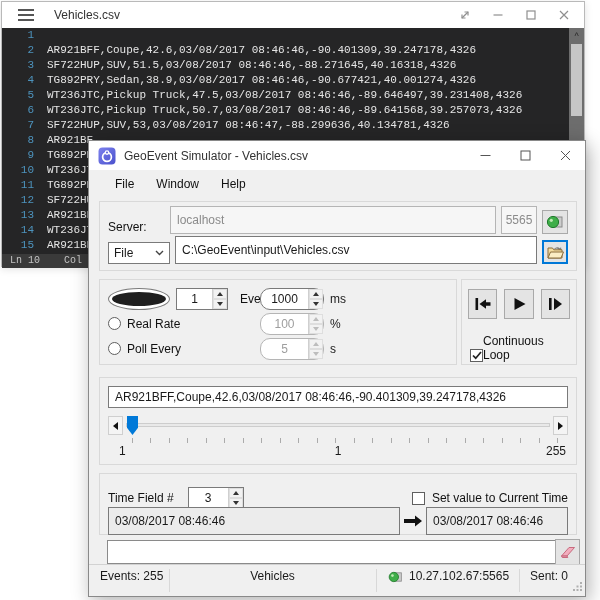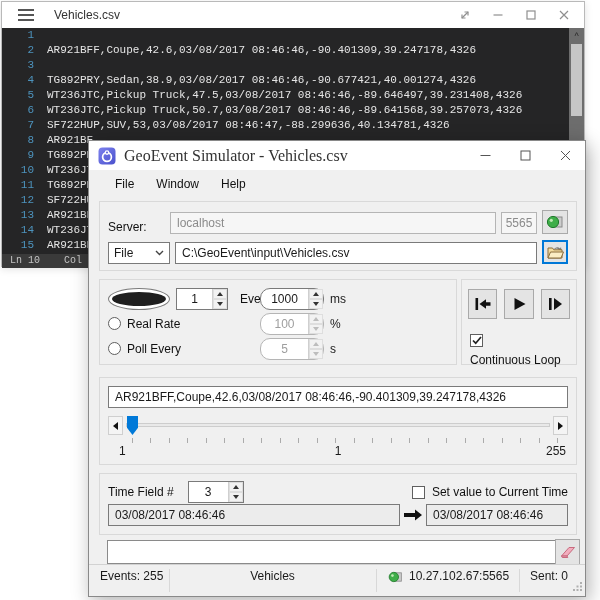--- a/index.html
+++ b/index.html
@@ -28,30 +28,30 @@
   .ed-status{height:14px;background:#3a3a3a;color:#c4c4c4;font-family:"Liberation Mono","DejaVu Sans Mono",monospace;
              font-size:10px;line-height:14px;position:relative;}
   .ed-status .ln{margin-left:8px;}
   .ed-status .col{position:absolute;left:62px;}
 
   
   .sim-win{position:absolute;left:88px;top:140px;width:498px;height:457px;background:#f0f0f0;
            border:1px solid #898989;box-shadow:3px 5px 18px rgba(0,0,0,.30);}
   .sim-title{height:29px;background:#fff;display:flex;align-items:center;padding-left:9px;}
   .sim-logo{width:18px;height:18px;margin-right:8px;flex:none;}
-  .sim-title-text{font-size:16px;color:#333;flex:1;font-family:Liberation Serif, serif;}
+  .sim-title-text{font-size:12px;color:#333;flex:1;}
   .sim-ctrl{width:40px;height:24px;display:flex;align-items:center;justify-content:center;}
   .sim-menu{height:27px;display:flex;align-items:center;padding-left:15px;}
   .menu-item{font-size:12px;padding:4px 11px;color:#111;}
 
   .grp{position:absolute;border:1px solid #d9d9d9;}
 
   .row{display:flex;align-items:flex-end;}
   .lbl{font-size:12px;color:#111;}
-  .inp{border:1px solid #7a7a7a;background:#fff;height:22px;font-size:12px;
+  .inp{border:1px solid #7a7a7a;background:#fff;height:28px;font-size:12px;
        display:flex;align-items:center;padding:0 6px;overflow:hidden;white-space:nowrap;}
   .inp.gray{background:#f6f6f6;border-color:#b5b5b5;color:#8b8b8b;}
   .inp.soft{background:#ececec;}
   .inp.center{justify-content:center;padding:0;}
 
   
   .spin{display:flex;border:1px solid #7a7a7a;background:#fff;height:22px;}
   .spin .val{flex:1;text-align:center;font-size:12px;line-height:20px;}
   .spin .btns{width:15px;display:flex;flex-direction:column;border-left:1px solid #cfcfcf;}
   .sb{flex:1;display:flex;align-items:center;justify-content:center;background:#f2f2f2;
@@ -85,21 +85,21 @@
   
   #grp-rate{left:10px;top:138px;width:358px;height:86px;padding:7px 8px;}
   .rate-row{position:relative;height:23px;display:flex;align-items:center;margin-bottom:2px;}
   .rate-row .abs2{position:absolute;left:152px;width:64px;border-radius:10px;}
   .rate-row .unit{position:absolute;left:222px;font-size:12px;}
 
   
   #grp-play{left:372px;top:138px;width:116px;height:86px;padding:9px 6px;}
   .pb-row{display:flex;gap:7px;justify-content:center;}
   .pb-btn{width:31px;height:30px;}
-  .loop-row{margin-top:15px;display:flex;align-items:flex-start;gap:6px;padding-left:2px;flex-direction:column;}
+  .loop-row{margin-top:15px;display:flex;align-items:flex-end;gap:0;padding-left:2px;}
 
   
   #grp-slider{left:10px;top:236px;width:478px;height:88px;padding:8px;}
   .ev-field{height:22px;}
   .sl-row{margin-top:8px;display:flex;align-items:center;}
   .sl-btn{width:15px;height:19px;background:#f4f4f4;border:1px solid #cfcfcf;
           display:flex;align-items:center;justify-content:center;flex:none;}
   .tri-l{width:0;height:0;border-top:4px solid transparent;border-bottom:4px solid transparent;
          border-right:5px solid #111;}
   .tri-r{width:0;height:0;border-top:4px solid transparent;border-bottom:4px solid transparent;
@@ -110,21 +110,21 @@
   .sl-thumb{position:absolute;left:3px;top:0;width:11px;height:19px;background:#0079d8;
             clip-path:polygon(0 0,100% 0,100% 62%,50% 100%,0 62%);}
   .sl-ticks{margin:3px 6px 0 24px;height:5px;
             background-image:repeating-linear-gradient(to right,#ababab 0,#ababab 1px,transparent 1px,transparent 18.5px);}
   .sl-labels{position:relative;height:15px;font-size:12px;margin-top:1px;}
   .sl-labels .min{position:absolute;left:11px;}
   .sl-labels .mid{position:absolute;left:50%;transform:translateX(-50%);}
   .sl-labels .max{position:absolute;right:2px;}
 
   
-  #grp-time{left:10px;top:332px;width:478px;height:62px;padding:6px 8px;}
+  #grp-time{left:10px;top:332px;width:478px;height:62px;padding:12px 8px;}
   .tf-row1{display:flex;align-items:center;height:24px;}
   .tf-row2{display:flex;align-items:center;height:22px;}
   .tf-arrow{width:26px;display:flex;align-items:center;justify-content:center;flex:none;}
 
   
   .prog-field{position:absolute;left:18px;top:399px;width:450px;height:24px;background:#fff;
               border:1px solid #8a8a8a;}
   .erase-btn{position:absolute;right:5px;top:398px;width:25px;height:26px;}
   .sbar{position:absolute;left:0;right:0;bottom:0;height:32px;border-top:1px solid #d2d2d2;
         font-size:12px;}
@@ -164,21 +164,21 @@
       <span>
           <svg width="12" height="12" viewBox="0 0 12 12" stroke="#8f8f8f" stroke-width="1.2">
             <path d="M2 2 L10 10 M10 2 L2 10"></path>
           </svg>
         </span>
     </span>
   </div>
   <div class="ed-body">
     <div class="ed-line"><span class="ed-ln">1</span></div>
     <div class="ed-line"><span class="ed-ln">2</span><span class="ed-tx">AR921BFF,Coupe,42.6,03/08/2017 08:46:46,-90.401309,39.247178,4326</span></div>
-    <div class="ed-line"><span class="ed-ln">3</span></div>
+    <div class="ed-line"><span class="ed-ln">3</span><span class="ed-tx">SF722HUP,SUV,51.5,03/08/2017 08:46:46,-88.271645,40.16318,4326</span></div>
     <div class="ed-line"><span class="ed-ln">4</span><span class="ed-tx">TG892PRY,Sedan,38.9,03/08/2017 08:46:46,-90.677421,40.001274,4326</span></div>
     <div class="ed-line"><span class="ed-ln">5</span><span class="ed-tx">WT236JTC,Pickup Truck,47.5,03/08/2017 08:46:46,-89.646497,39.231408,4326</span></div>
     <div class="ed-line"><span class="ed-ln">6</span><span class="ed-tx">WT236JTC,Pickup Truck,50.7,03/08/2017 08:46:46,-89.641568,39.257073,4326</span></div>
     <div class="ed-line"><span class="ed-ln">7</span><span class="ed-tx">SF722HUP,SUV,53,03/08/2017 08:46:47,-88.299636,40.134781,4326</span></div>
     <div class="ed-line"><span class="ed-ln">8</span><span class="ed-tx">AR921BF</span></div>
     <div class="ed-line"><span class="ed-ln">9</span><span class="ed-tx">TG892PR</span></div>
     <div class="ed-line"><span class="ed-ln">10</span><span class="ed-tx">WT236JT</span></div>
     <div class="ed-line"><span class="ed-ln">11</span><span class="ed-tx">TG892PR</span></div>
     <div class="ed-line"><span class="ed-ln">12</span><span class="ed-tx">SF722HU</span></div>
     <div class="ed-line"><span class="ed-ln">13</span><span class="ed-tx">AR921BF</span></div>

